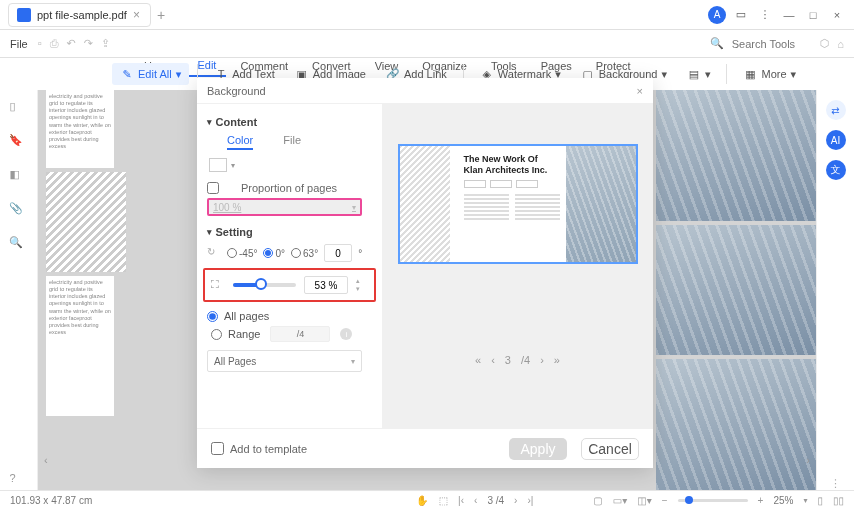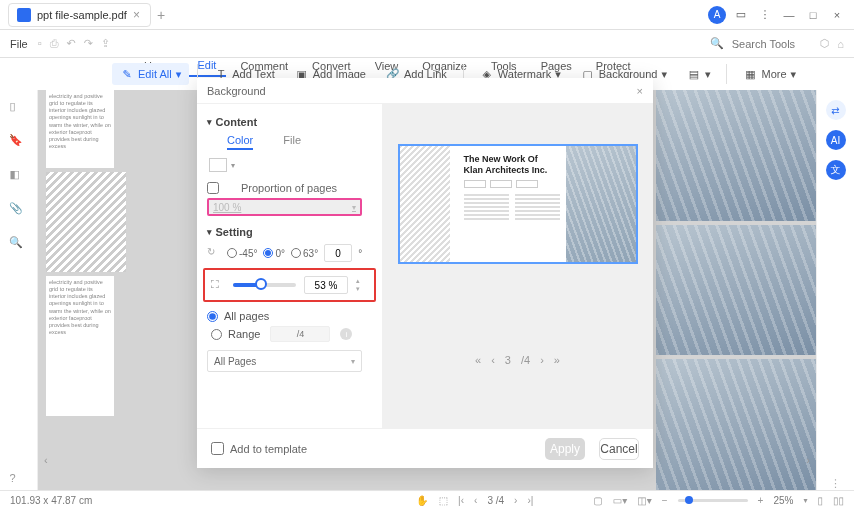--- a/index.html
+++ b/index.html
@@ -100,21 +100,21 @@
 .prev-col { flex: 1; }
 .pline { height: 2px; background: #ddd; margin: 2px 0; }
 .prev-right { width: 70px; background: linear-gradient(160deg,#b8c5d0,#8fa3b5); position: relative; }
 .prev-right::before { content: ''; position: absolute; inset: 0; background: repeating-linear-gradient(70deg,rgba(255,255,255,0.3) 0 2px,transparent 2px 6px); }
 
 .pager { margin-top: 90px; display: flex; align-items: center; gap: 10px; color: #999; font-size: 11px; }
 .pager-btn { cursor: pointer; }
 
 .dlg-footer { height: 40px; border-top: 1px solid #f0f0f0; display: flex; align-items: center; padding: 0 14px; gap: 8px; }
 .chk-tpl { display: flex; align-items: center; gap: 6px; color: #666; }
-.dlg-footer .btn { margin-left: auto; width: 40px; height: 22px; border-radius: 5px; display: flex; align-items: center; justify-content: center; font-size: 12px; cursor: pointer; }
+.dlg-footer .btn { margin-left: auto; width: 58px; height: 22px; border-radius: 5px; display: flex; align-items: center; justify-content: center; font-size: 14px; cursor: pointer; }
 .btn.apply { background: #d8d8d8; color: #fff; }
 .btn.cancel { background: #fff; border: 1px solid #ddd; color: #555; margin-left: 6px; }
 
 
 .bg-strip { position: absolute; right: 0; top: 0; width: 160px; height: 100%; display: flex; flex-direction: column; }
 .bg-build { flex: 1; background: linear-gradient(160deg,#b8c5d0,#7a8fa5); position: relative; }
 .bg-build::before { content: ''; position: absolute; inset: 0; background: repeating-linear-gradient(70deg,rgba(255,255,255,0.25) 0 3px,transparent 3px 10px); }
 .bg-gap { height: 4px; background: #d4d4d4; }
 
 

